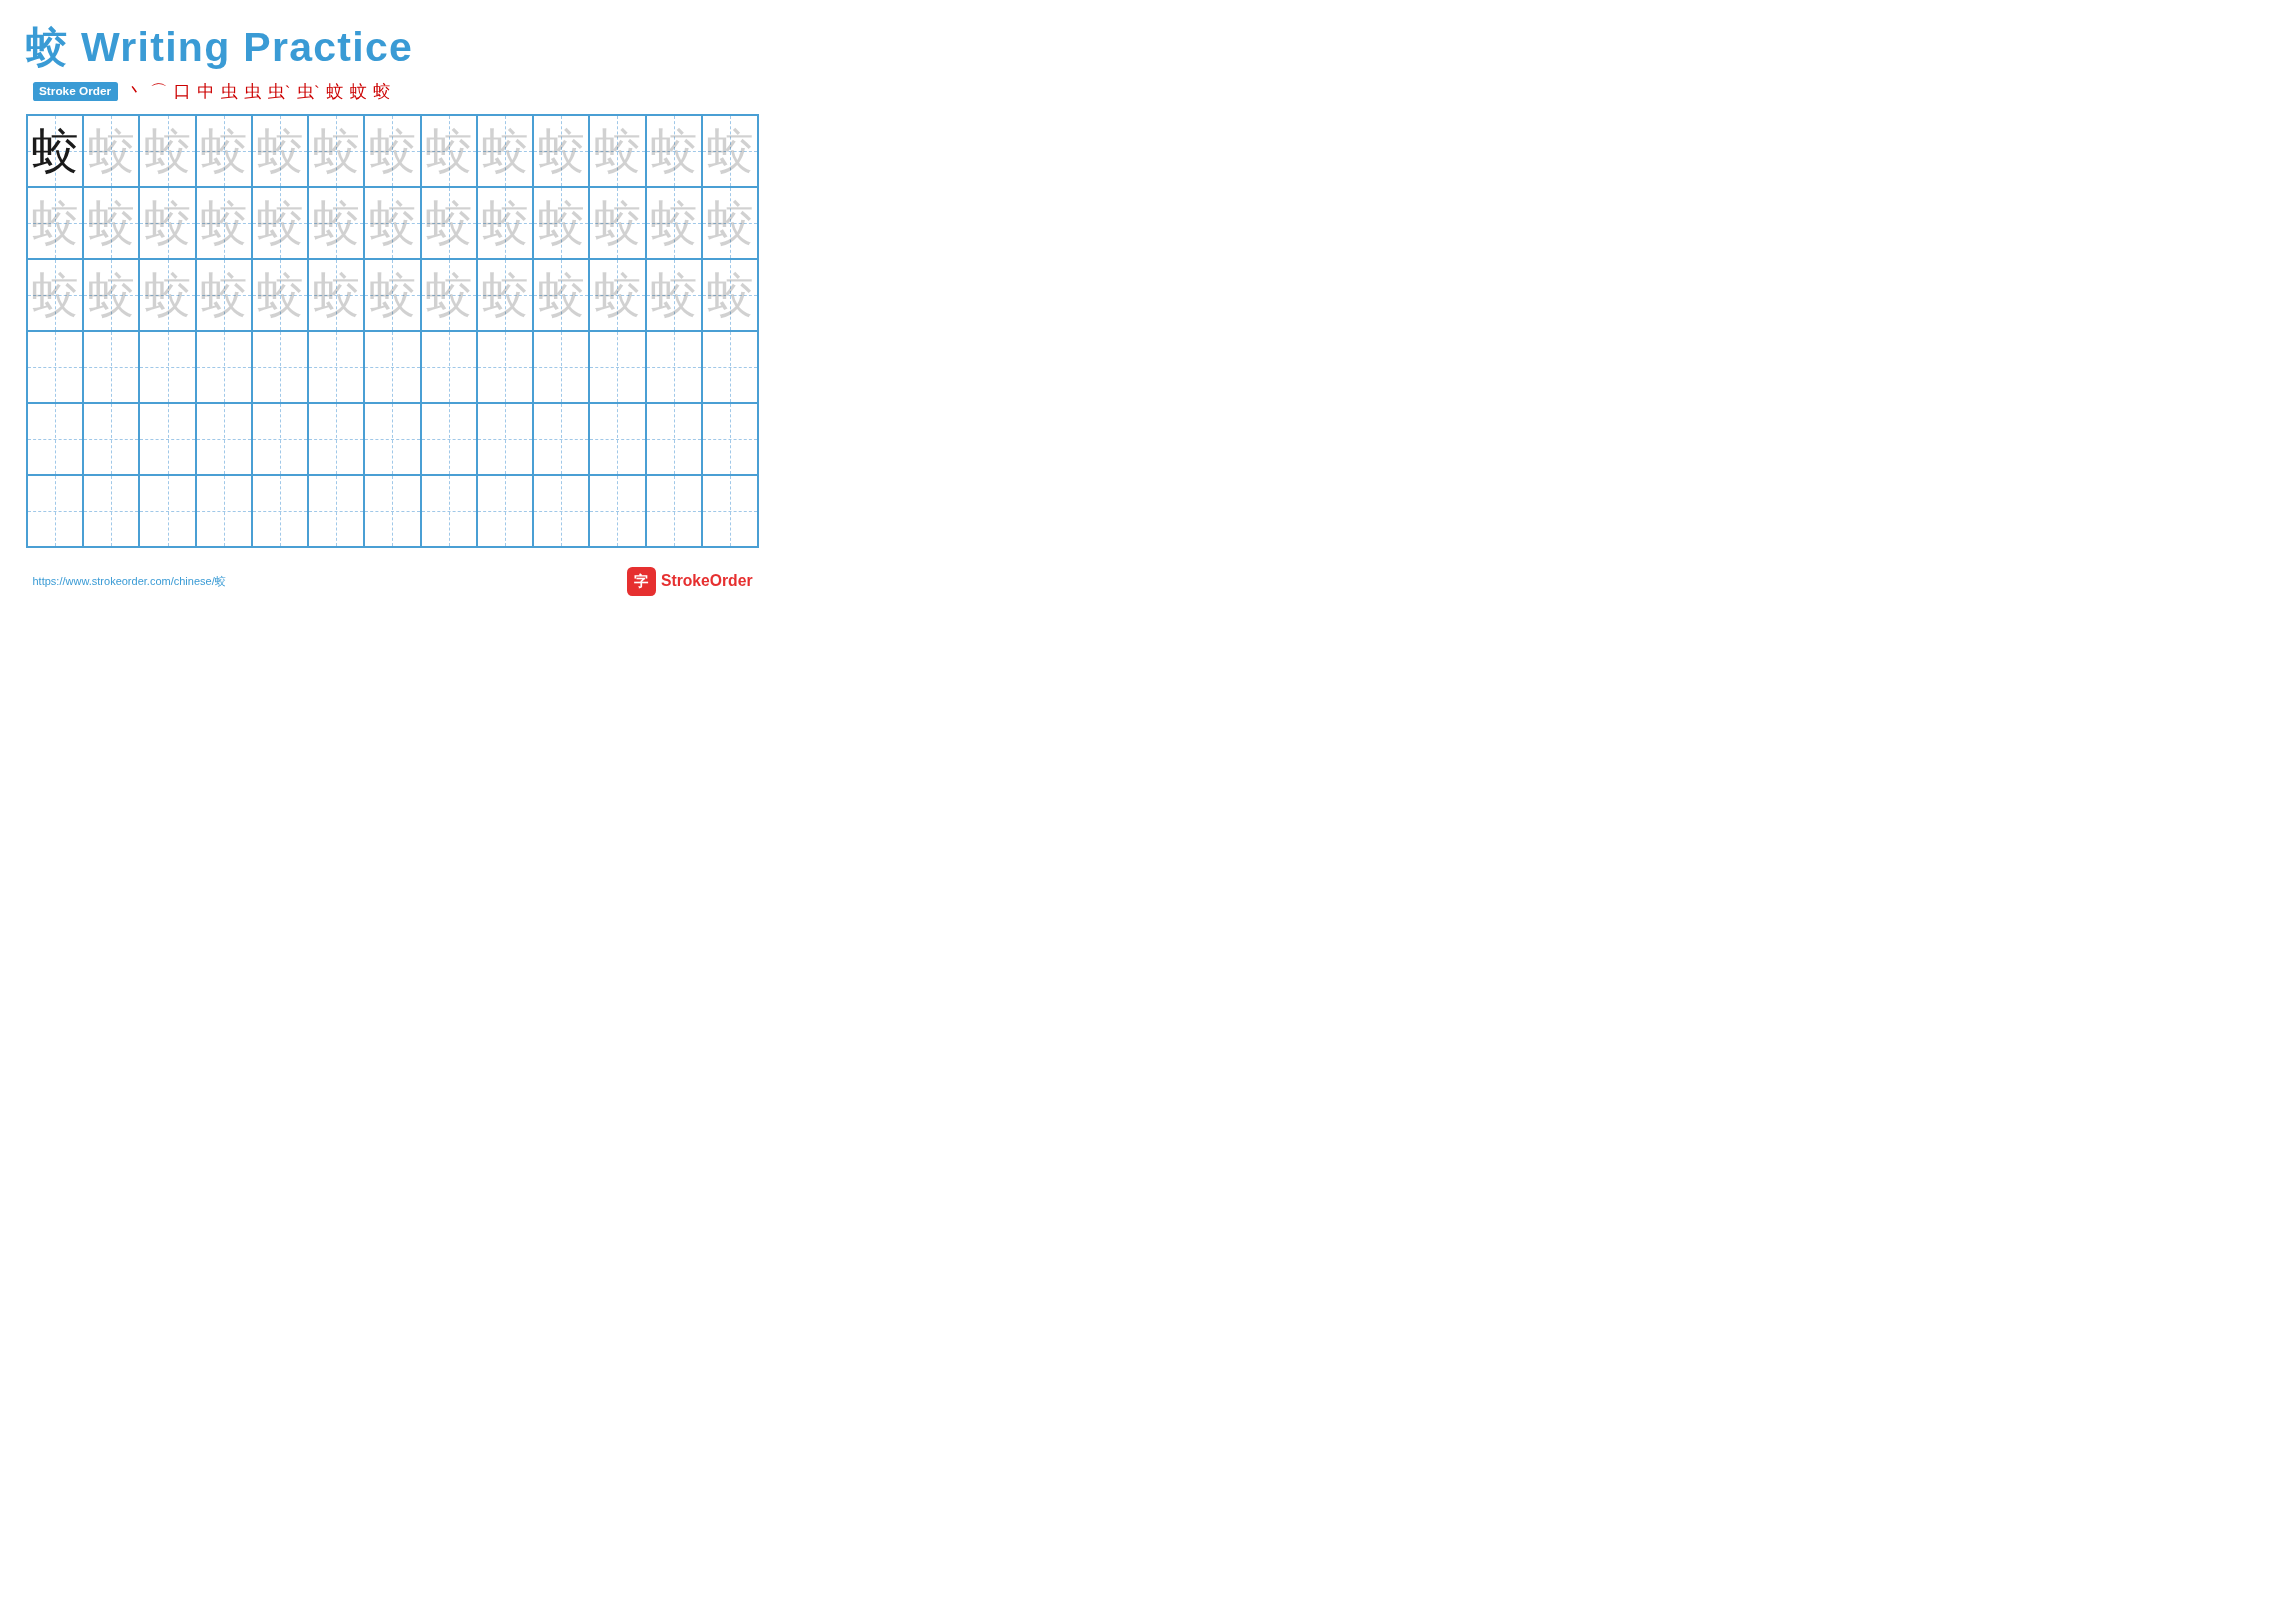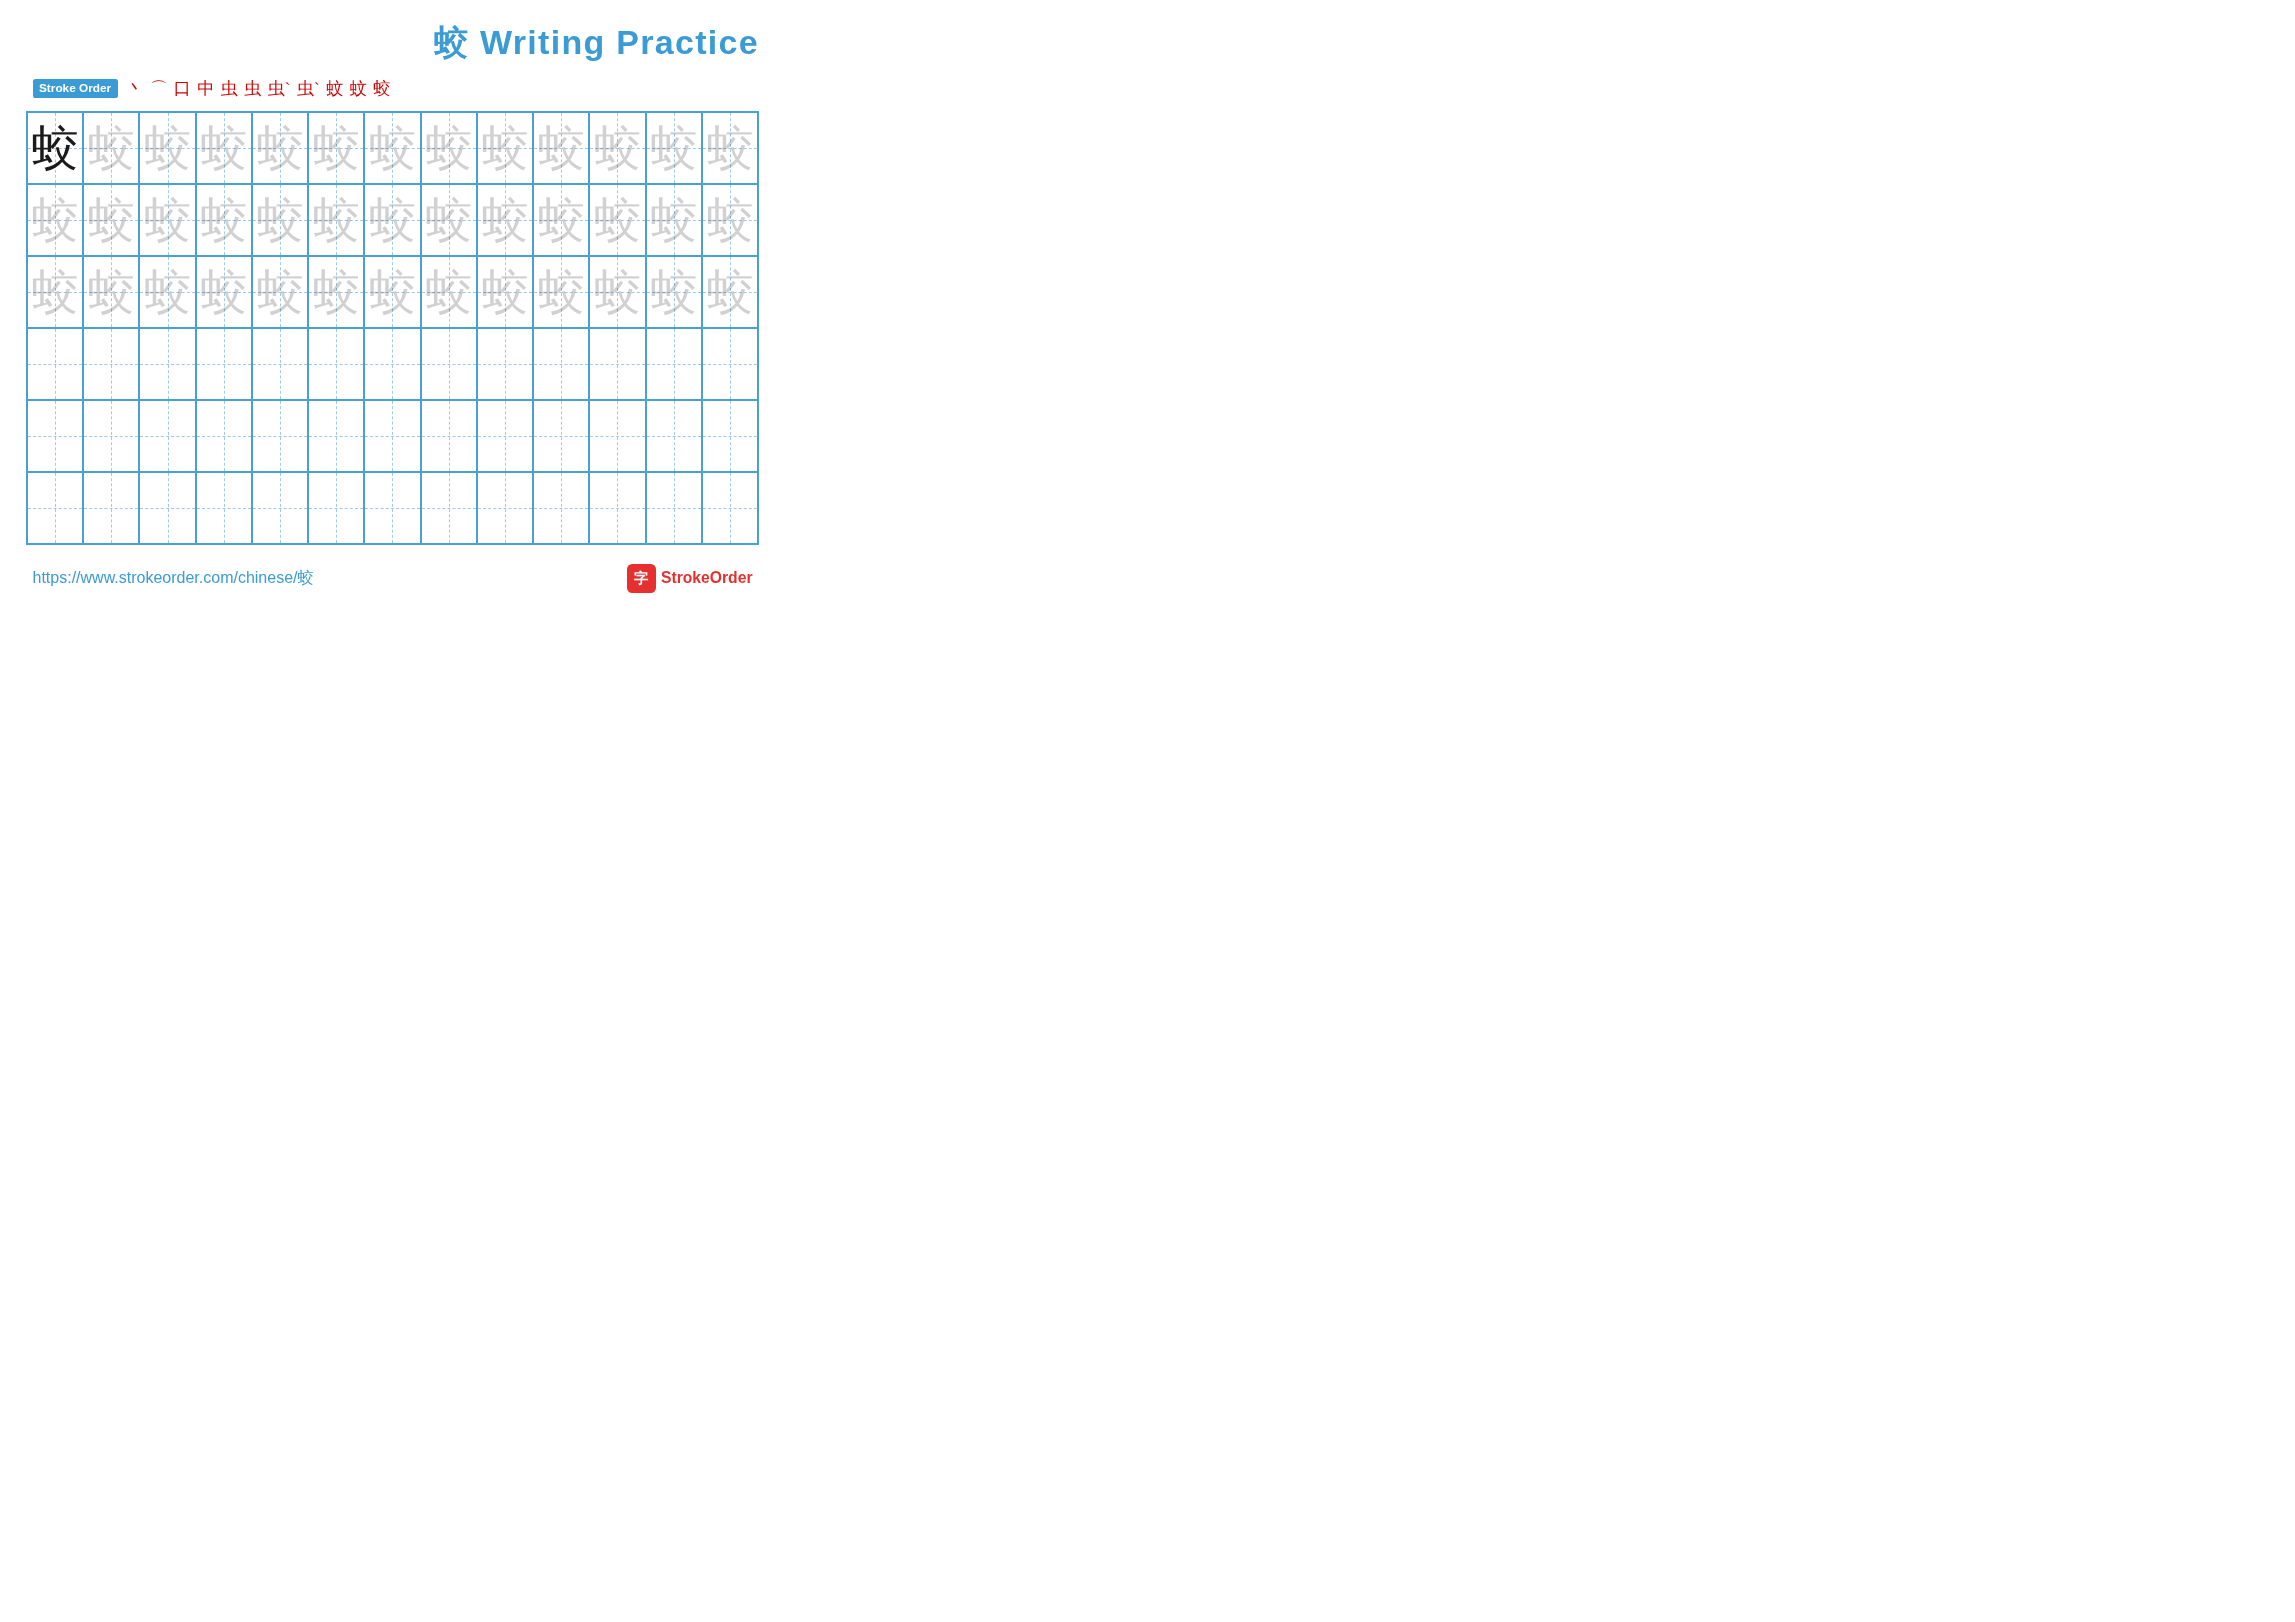--- a/index.html
+++ b/index.html
@@ -7,25 +7,25 @@
     body {
       background: #ffffff;
       font-family: serif;
       width: 785px;
       min-height: 556px;
       padding: 19.6px 26px;
       position: relative;
     }
 
     .title {
-      text-align: right;
-      font-size: 34px;
+      text-align: left;
+      font-size: 41px;
       font-weight: bold;
       color: #3a9bd5;
-      margin-bottom: 11px;
+      margin-bottom: 5px;
       font-family: Arial, sans-serif;
       letter-spacing: 1.3px;
     }
 
     .title .char {
       color: #3a9bd5;
     }
 
     .stroke-order-row {
       display: flex;
@@ -118,21 +118,21 @@
     .footer {
       display: flex;
       justify-content: space-between;
       align-items: center;
       margin-top: 18.3px;
       padding: 0 6.5px;
     }
 
     .footer-url {
       color: #3a9bd5;
-      font-size: 16px;
+      font-size: 11px;
       font-family: Arial, sans-serif;
       text-decoration: none;
     }
 
     .footer-logo {
       display: flex;
       align-items: center;
       gap: 5.2px;
     }
 

